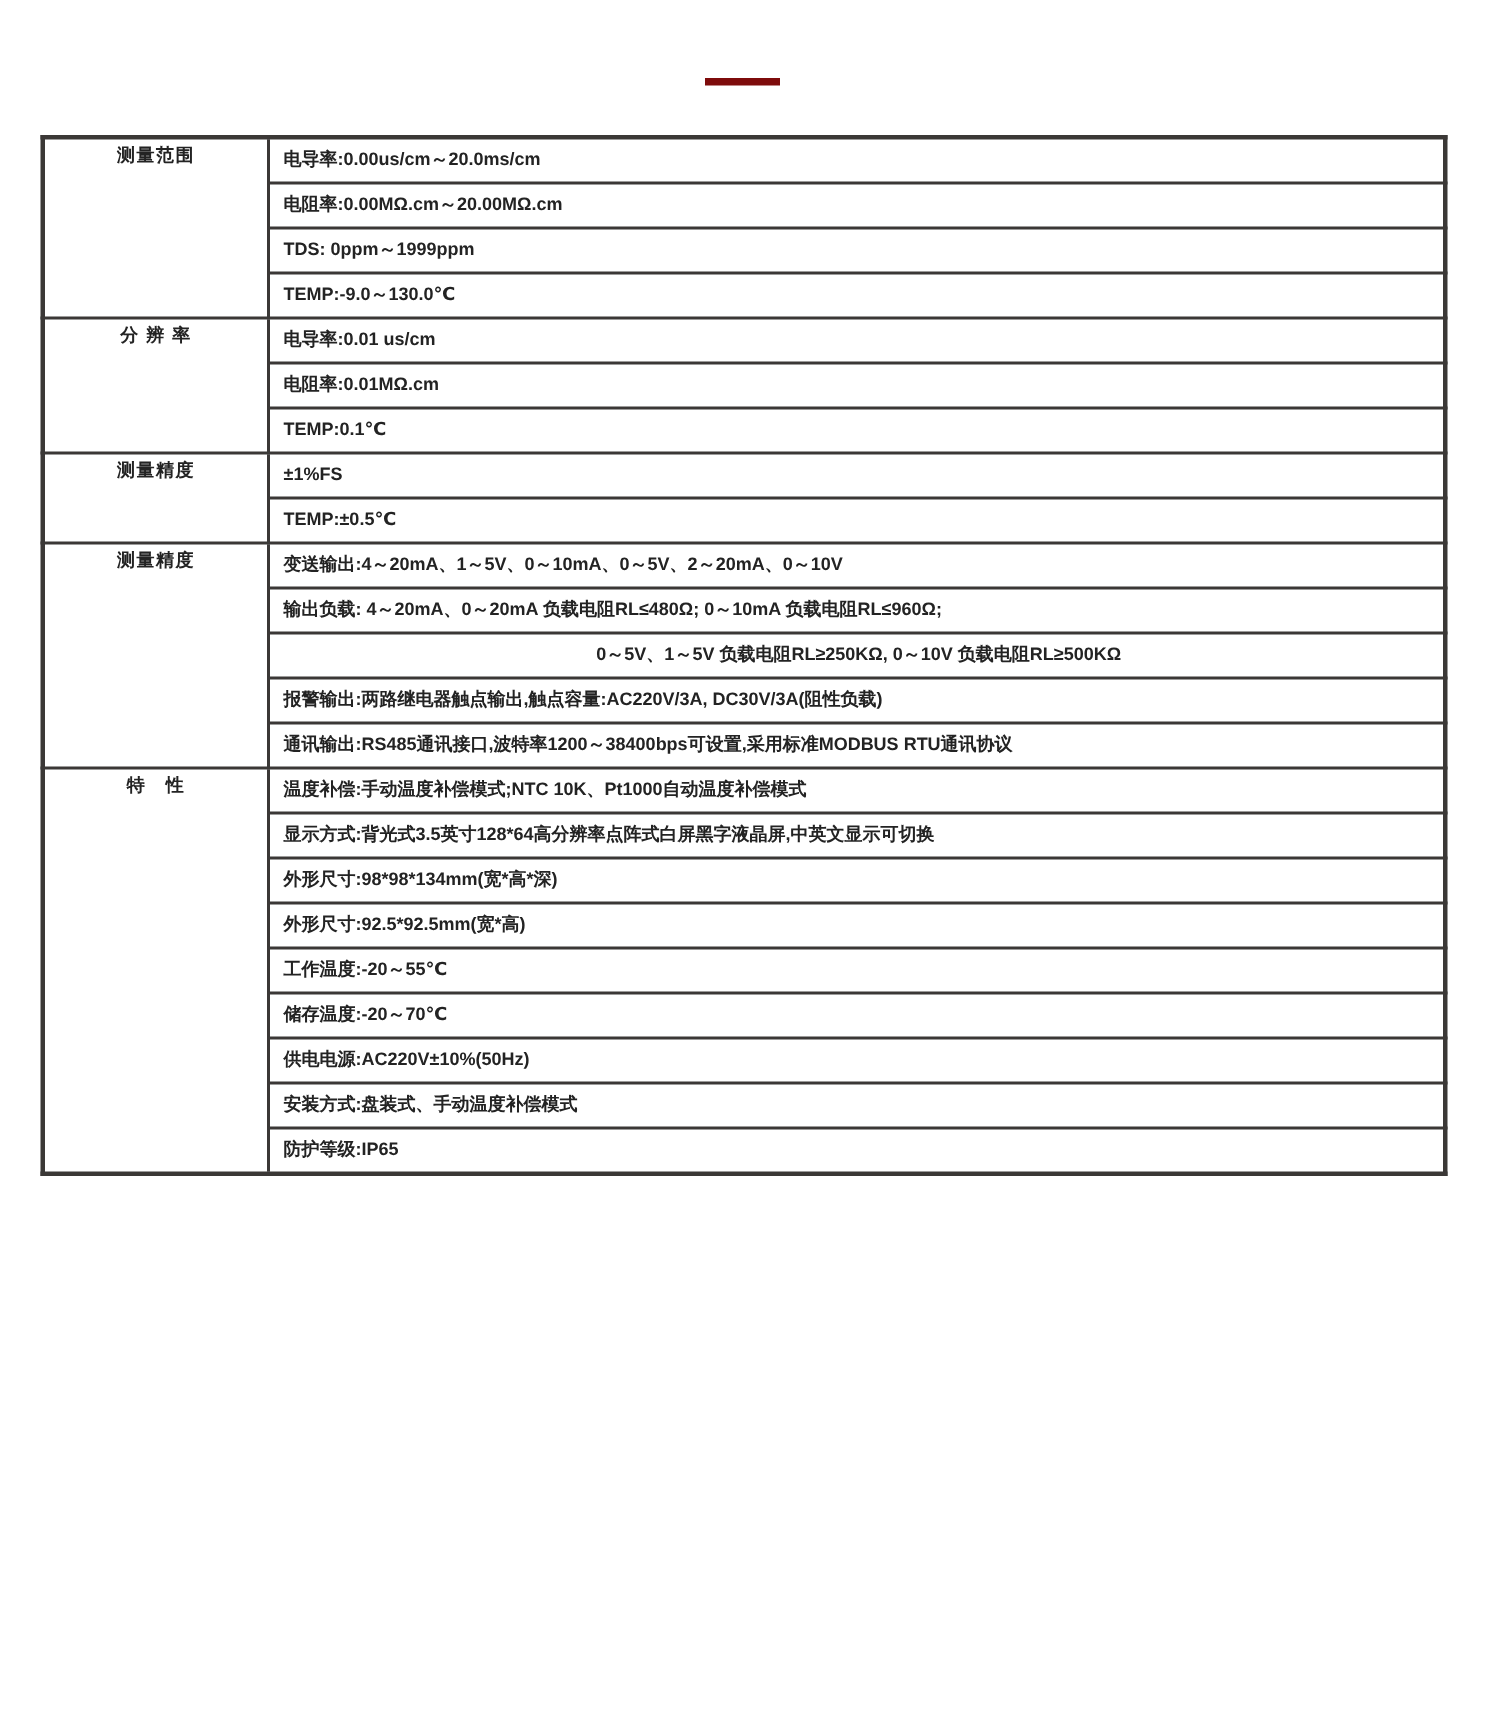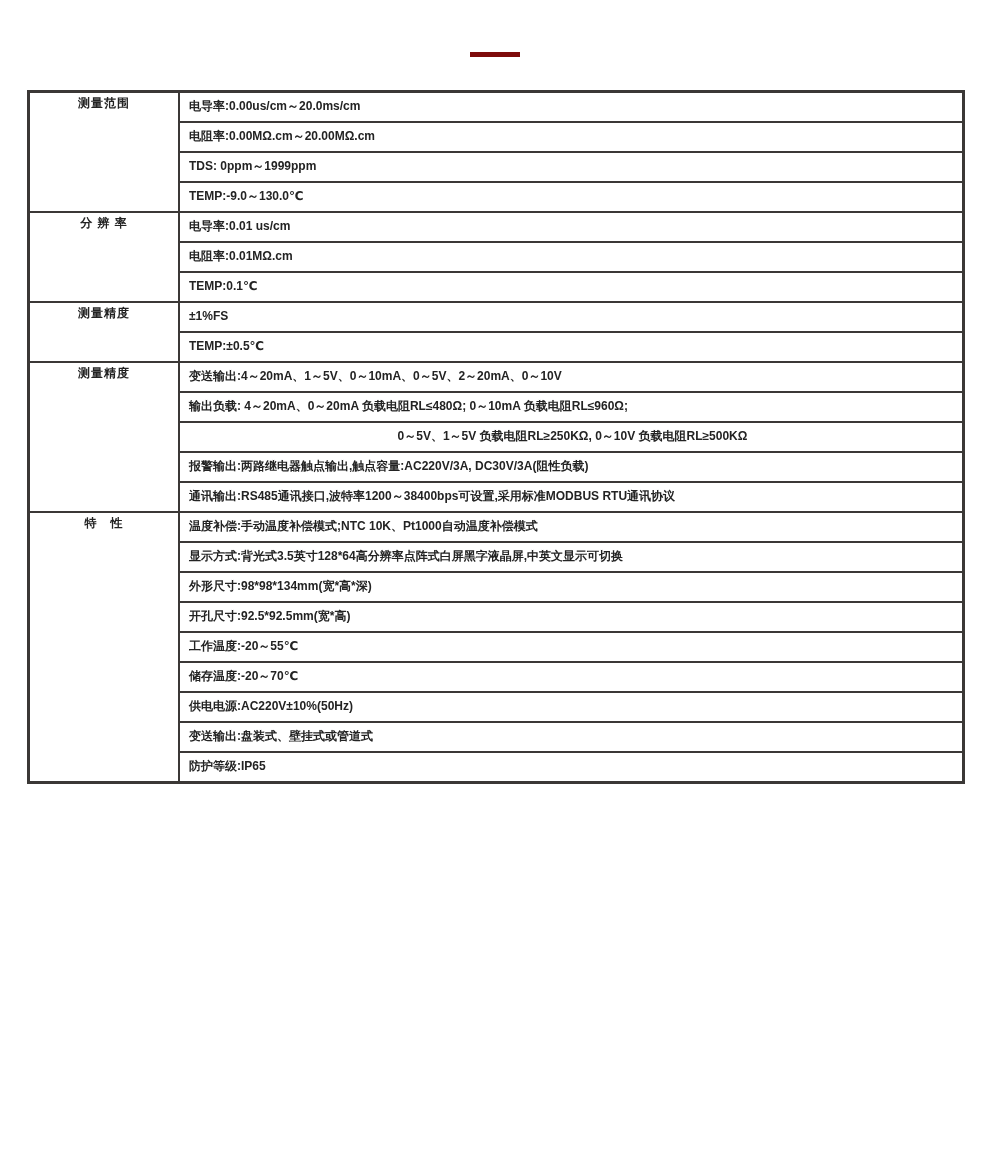--- a/index.html
+++ b/index.html
@@ -140,33 +140,33 @@
           <td class="label-cell" rowspan="9">特　性</td>
           <td class="value-cell">温度补偿:手动温度补偿模式;NTC 10K、Pt1000自动温度补偿模式</td>
         </tr>
         <tr>
           <td class="value-cell">显示方式:背光式3.5英寸128*64高分辨率点阵式白屏黑字液晶屏,中英文显示可切换</td>
         </tr>
         <tr>
           <td class="value-cell">外形尺寸:98*98*134mm(宽*高*深)</td>
         </tr>
         <tr>
-          <td class="value-cell">开孔尺寸:92.5*92.5mm(宽*高)</td>
+          <td class="value-cell">外形尺寸:92.5*92.5mm(宽*高)</td>
         </tr>
         <tr>
           <td class="value-cell">工作温度:-20～55℃</td>
         </tr>
         <tr>
           <td class="value-cell">储存温度:-20～70℃</td>
         </tr>
         <tr>
           <td class="value-cell">供电电源:AC220V±10%(50Hz)</td>
         </tr>
         <tr>
-          <td class="value-cell">变送输出:盘装式、壁挂式或管道式</td>
+          <td class="value-cell">安装方式:盘装式、手动温度补偿模式</td>
         </tr>
         <tr>
           <td class="value-cell">防护等级:IP65</td>
         </tr>
       </tbody>
   </table>
 
 </div>
 
 </body></html>

